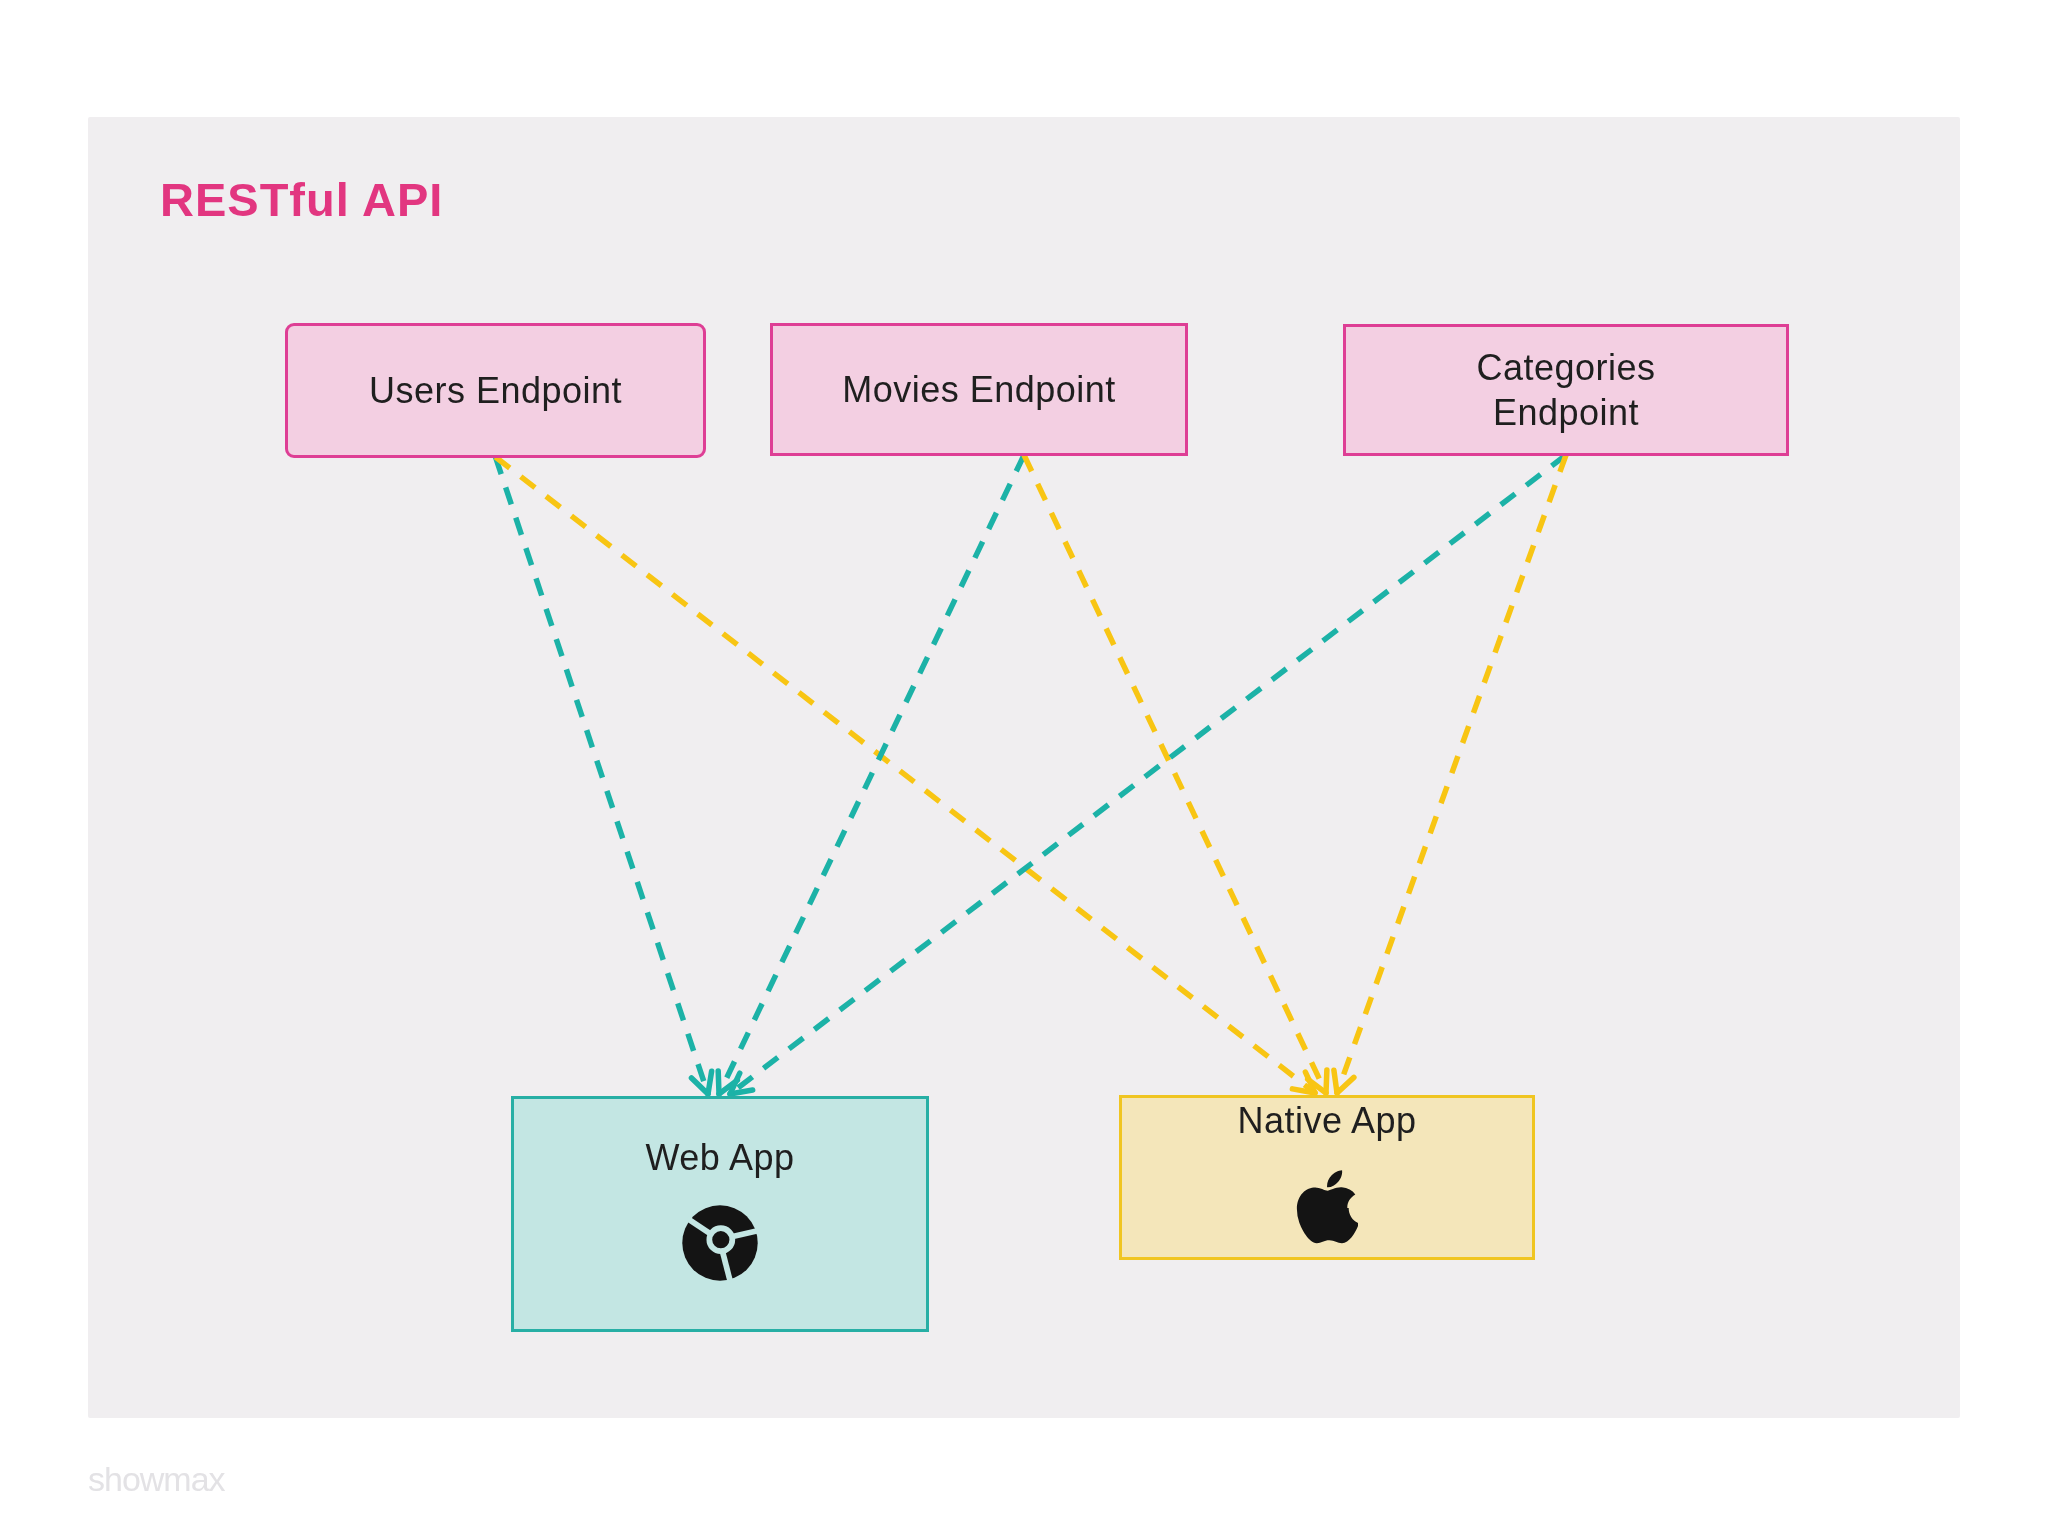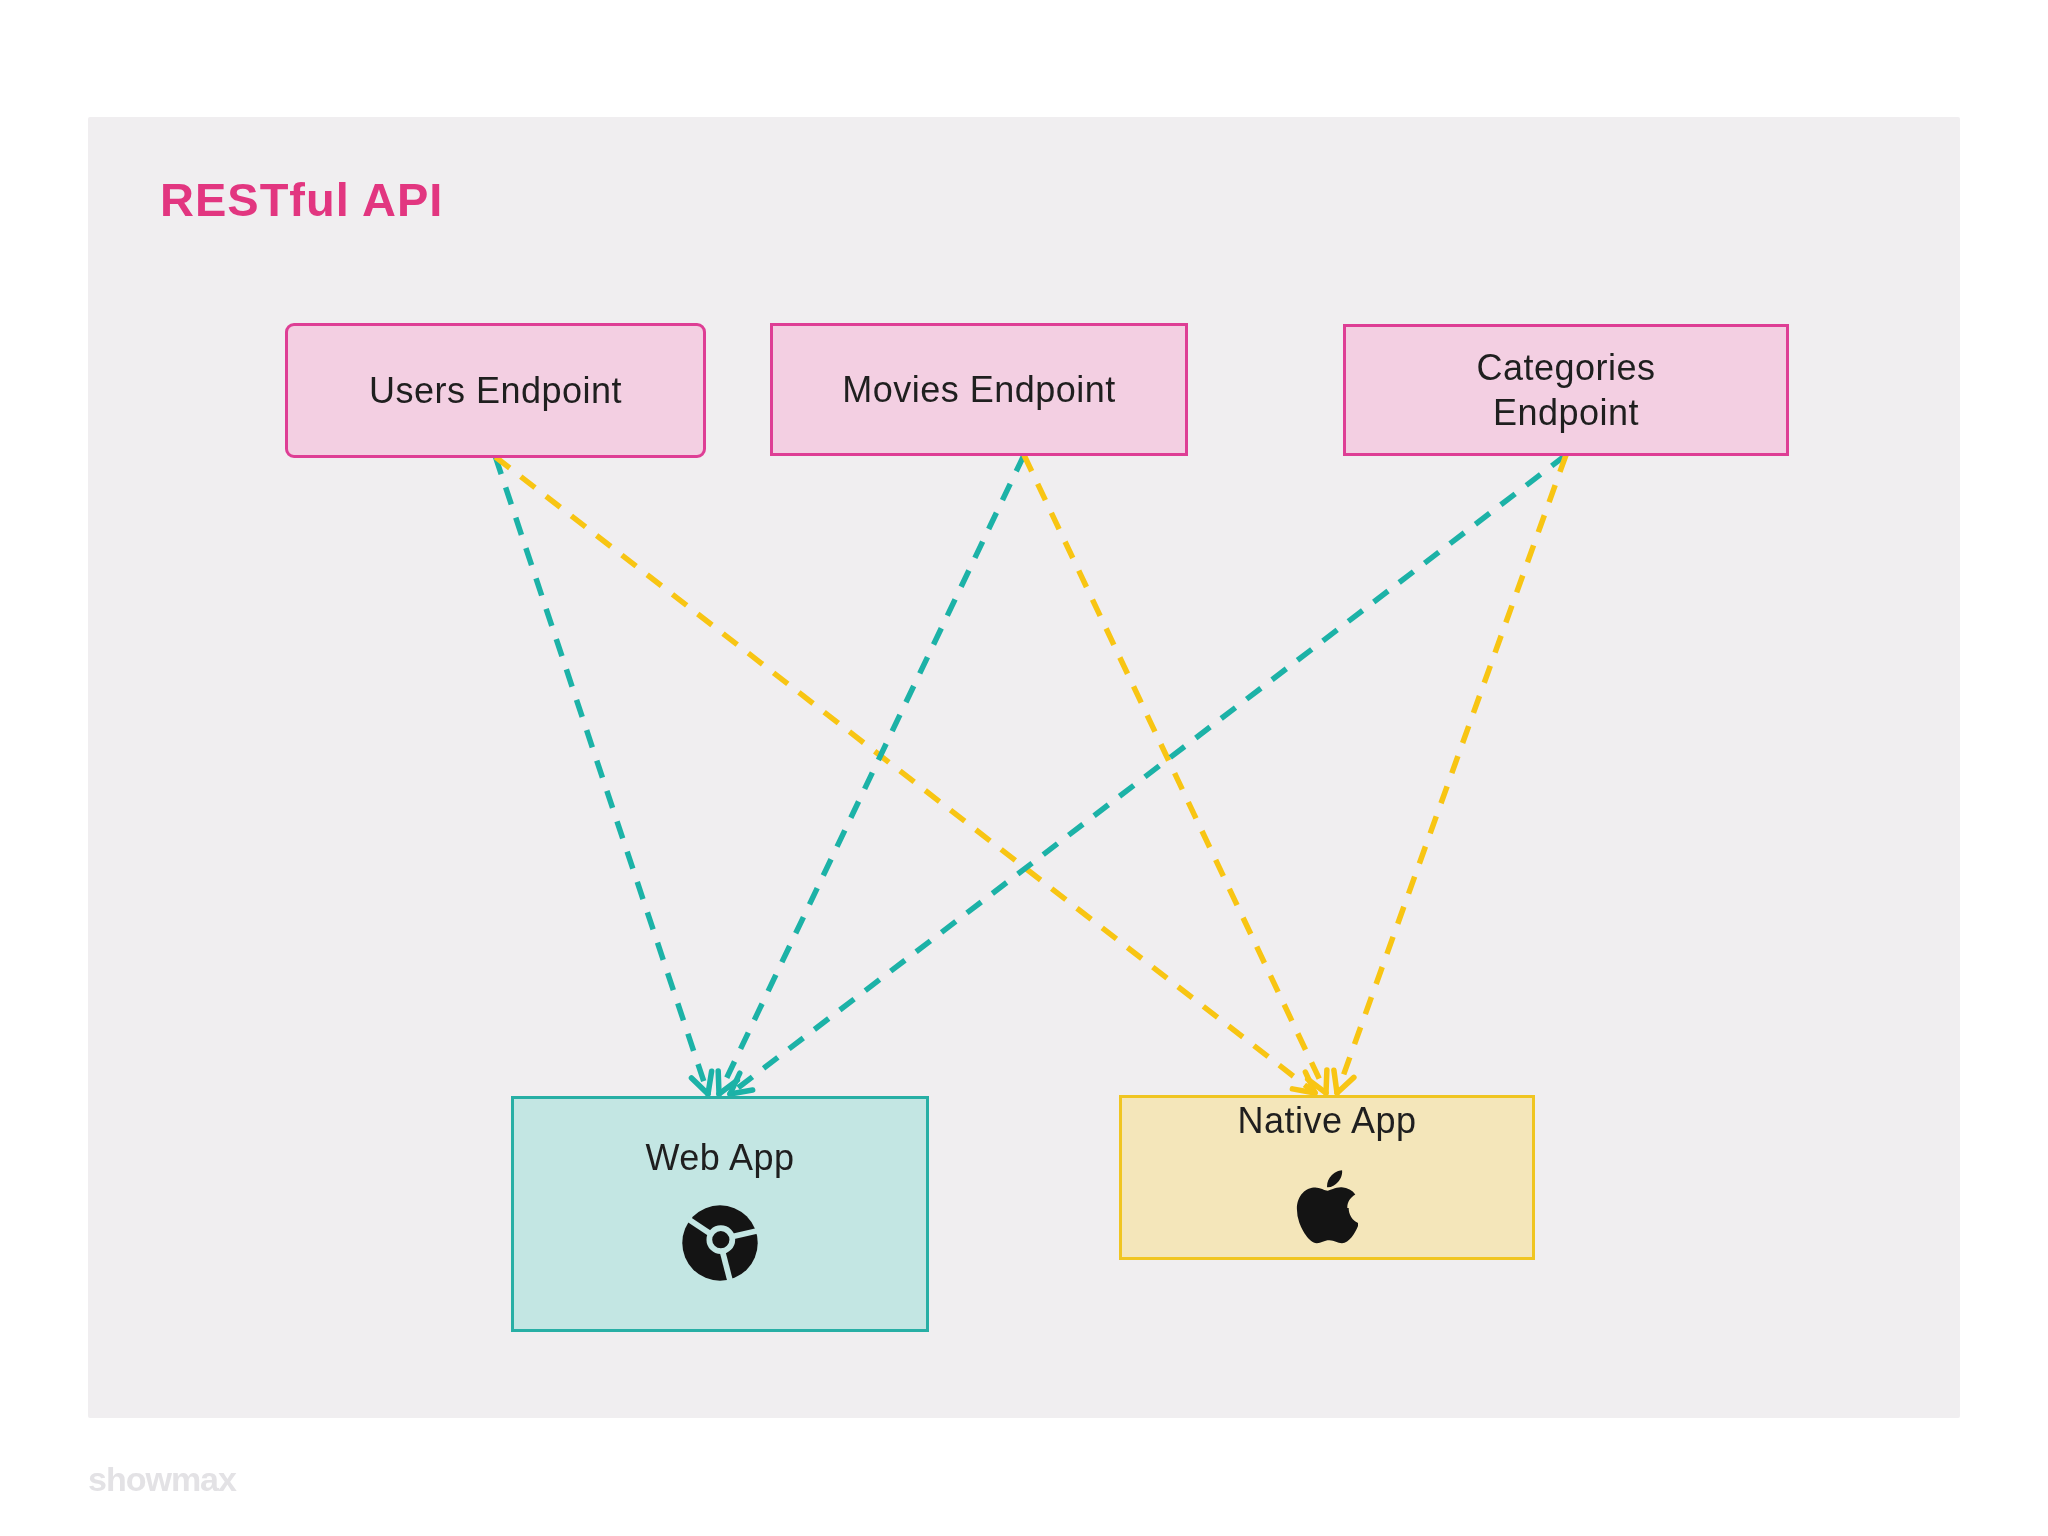--- a/index.html
+++ b/index.html
@@ -40,21 +40,21 @@
     left:1119px; top:1095px; width:416px; height:165px;
     background:#F4E6BA; border:3px solid #F0C521;
   }
   .app .label { margin-top:0; }
   .app .icon { margin-top:22px; }
   #wires {
     position:absolute; left:0; top:0; z-index:1; pointer-events:none;
   }
   .watermark {
     position:absolute; left:88px; top:1460px;
-    font-size:34px; font-weight:700; letter-spacing:-1px;
+    font-size:34px; font-weight:400; letter-spacing:-1px;
     color:#E3E2E5;
   }
 </style>
 </head>
 <body>
 
 <div id="stage">
 
   <div class="panel"></div>
 

